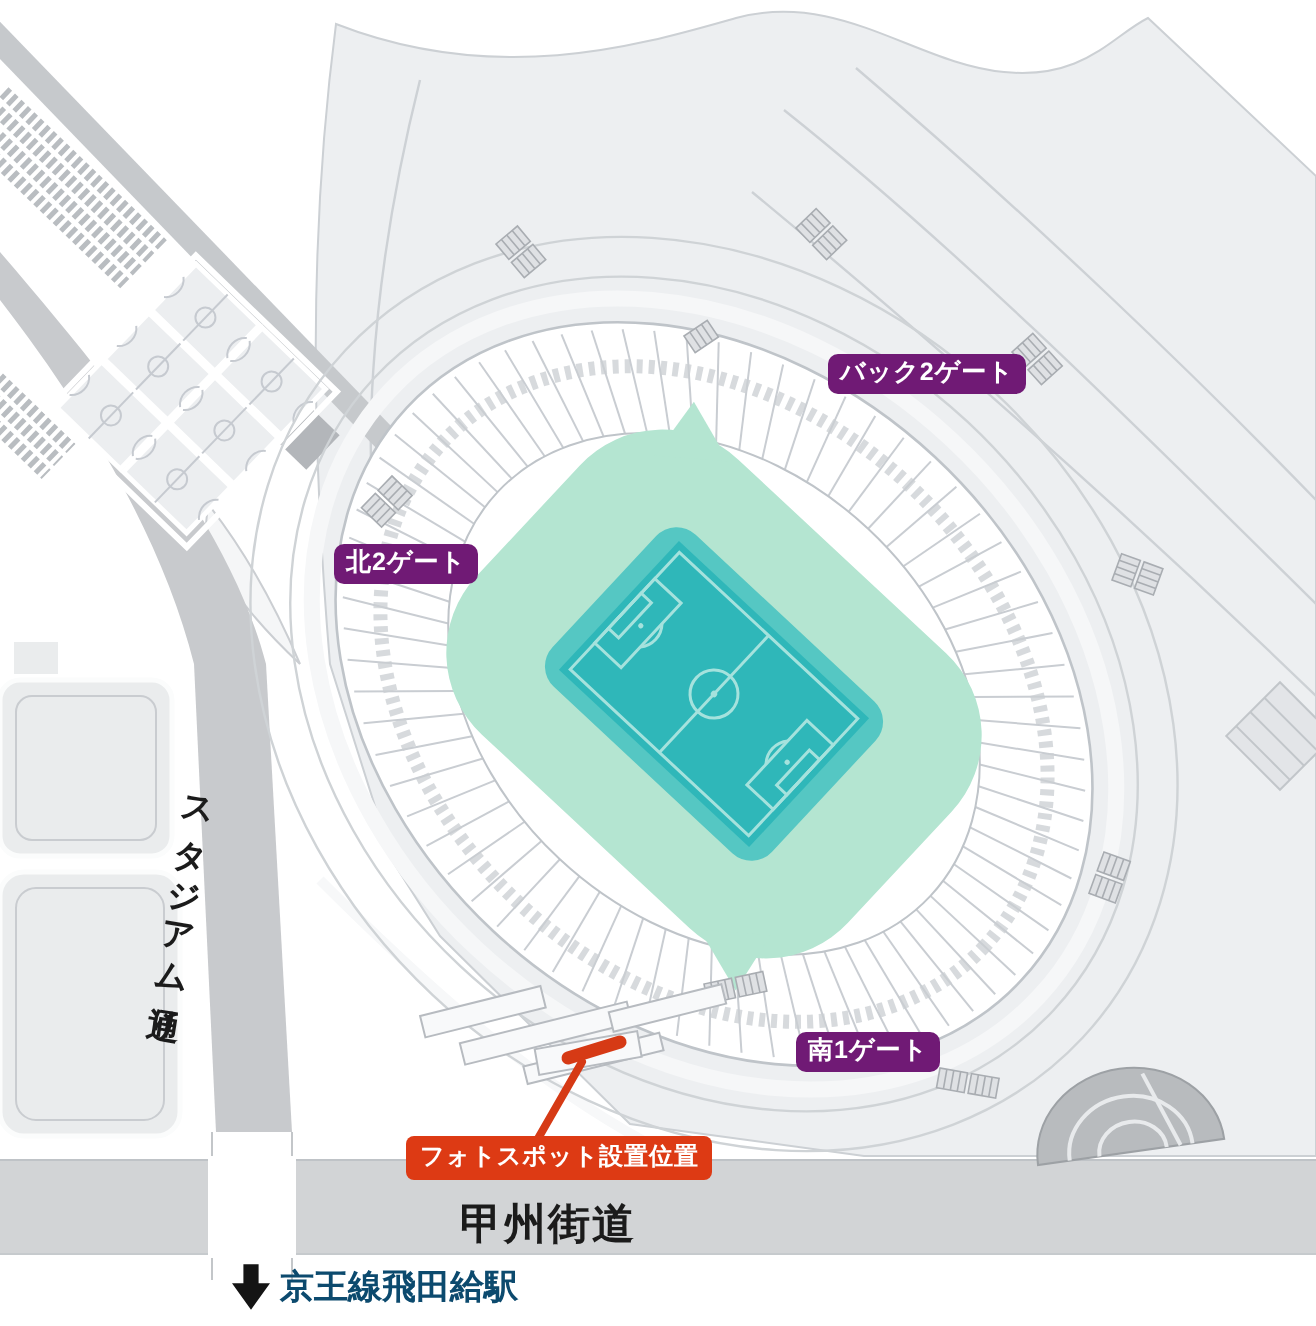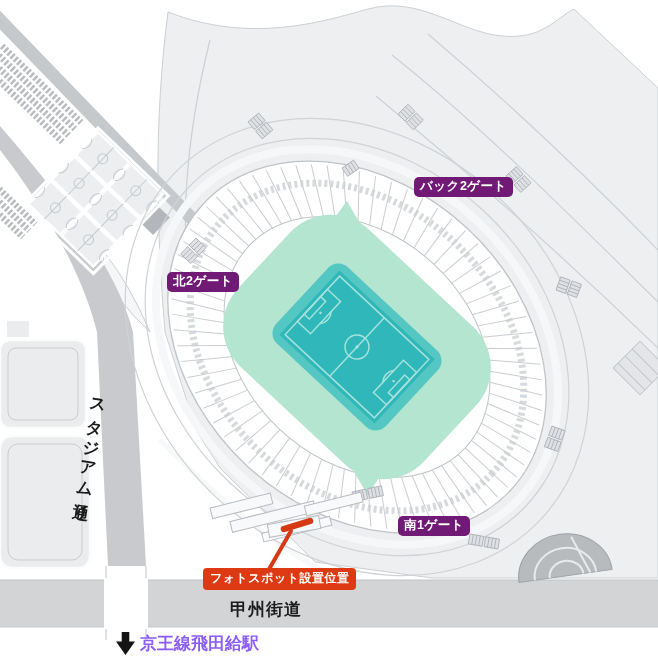--- a/index.html
+++ b/index.html
@@ -10,29 +10,29 @@
   .stage svg{position:absolute;left:0;top:0;}
   .label{position:absolute;white-space:nowrap;}
   .badge{
     position:absolute;white-space:nowrap;color:#ffffff;font-weight:bold;
     font-size:12.5px;line-height:15px;padding:2px 6px 3px;border-radius:5px;
     letter-spacing:.5px;
   }
   .badge.navy{background:#701a75;}
   .badge.red{background:#dd3a14;border-radius:4px;font-size:12px;padding:3px 7px 4px;}
   .road-label{color:#1b1b1b;font-weight:bold;}
-  .road-label.koshu{left:230px;top:598px;font-size:17px;letter-spacing:1px;}
+  .road-label.koshu{left:230px;top:598px;font-size:21px;letter-spacing:1px;}
   .road-label.stadium-street{
     left:90px;top:388px;font-size:16.5px;letter-spacing:2px;
     writing-mode:vertical-rl;text-orientation:upright;
     transform:rotate(9deg);transform-origin:top center;
   }
   .station{
     position:absolute;left:116px;top:632px;display:flex;align-items:center;gap:5px;
-    color:#8b5cf6;font-weight:bold;font-size:17px;
+    color:#0c4a6e;font-weight:bold;font-size:17px;
   }
   .station svg{position:static;display:block;}
 </style>
 </head>
 <body>
 
 <div class="stage">
 
 <svg width="658" height="663" viewBox="0 0 658 663">
 

